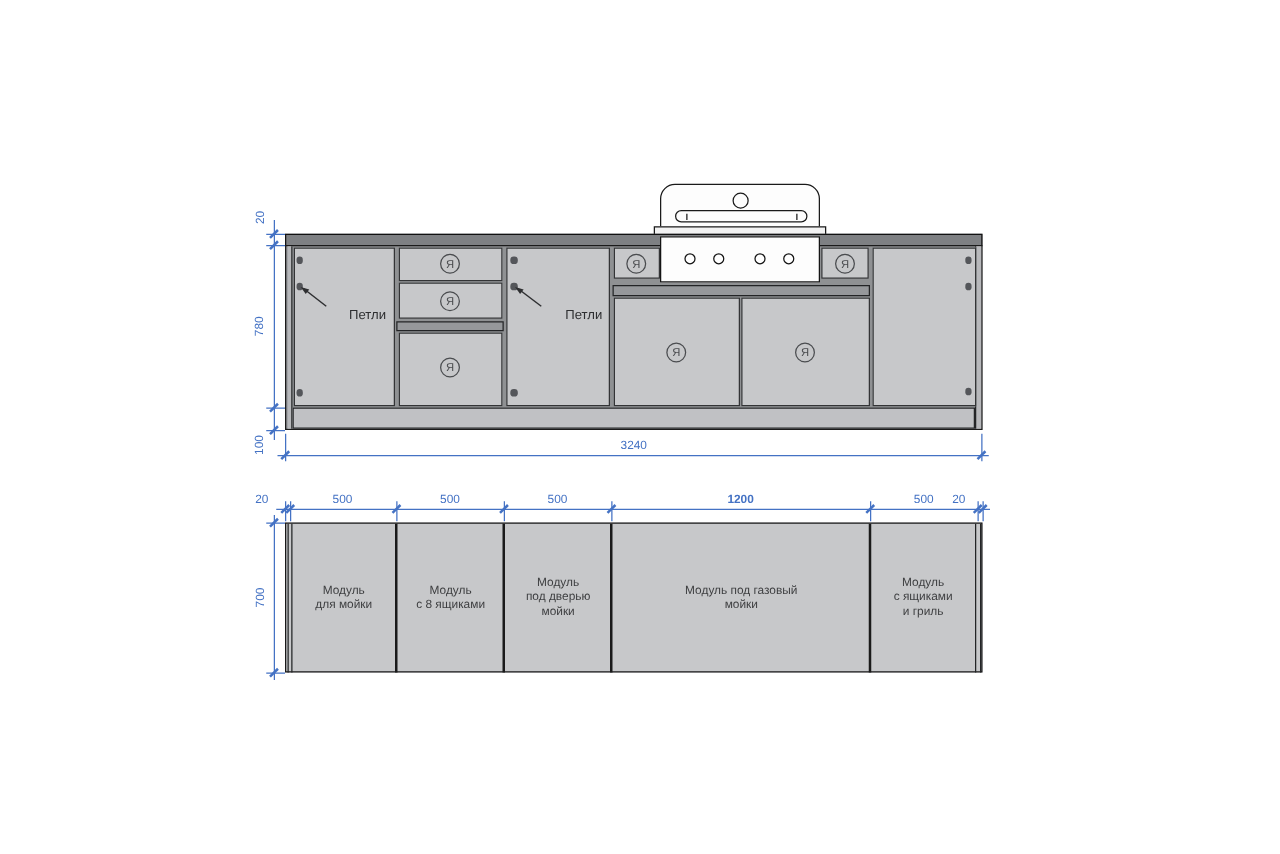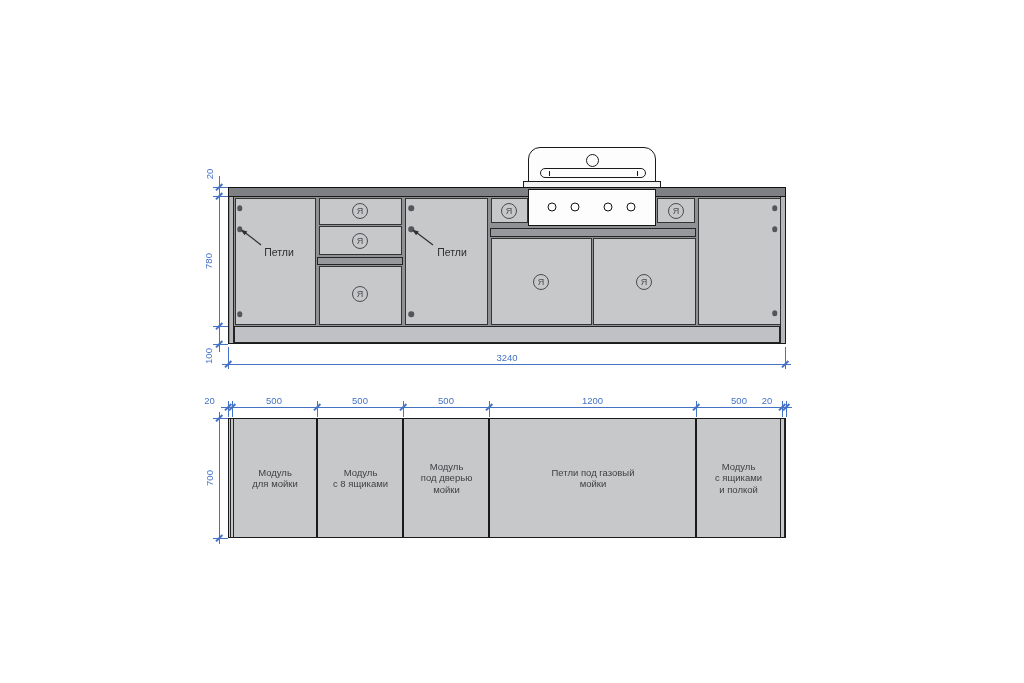--- a/index.html
+++ b/index.html
@@ -21,21 +21,21 @@
              transform:translate(-50%,-50%); }
   .dimtext.v { transform:translate(-50%,-50%) rotate(-90deg); }
   .hinge { position:absolute; width:5.5px; height:5.5px; border-radius:50%;
            background:#54565a; transform:translate(-50%,-50%); }
   .ya { position:absolute; width:16px; height:16px; border:1px solid #4a4c4f;
         border-radius:50%; color:#4a4c4f; font-size:9px; line-height:14px;
         text-align:center; transform:translate(-50%,-50%); background:transparent; }
   .knob { position:absolute; width:9px; height:9px; border:1.8px solid #141414;
           border-radius:50%; background:#fff; transform:translate(-50%,-50%); }
   .calltext { position:absolute; color:#2e2f31; font-size:10.5px; white-space:nowrap;
-              transform:translate(-50%,-50%); }
+              transform:translate(-50%,-50%);margin-left:15px; }
   .modlabel { position:absolute; display:flex; flex-direction:column; align-items:center;
               justify-content:center; text-align:center; color:#3e3f41;
               font-size:9.5px; line-height:11.5px; }
 </style>
 </head>
 <body>
 
 <div id="canvas">
 
   <div class="abs white" style="left:528px;top:147px;width:128px;height:40px;border:1.6px solid #1a1a1a;border-radius:12px 12px 0 0;"></div>
@@ -137,27 +137,27 @@
   <div class="modlabel" style="left:318px;top:418px;width:85px;height:120px;">
     <span>Модуль</span>
     <span>с 8 ящиками</span>
   </div>
   <div class="modlabel" style="left:404px;top:418px;width:85px;height:120px;">
     <span>Модуль</span>
     <span>под дверью</span>
     <span>мойки</span>
   </div>
   <div class="modlabel" style="left:490px;top:418px;width:206px;height:120px;">
-    <span>Петли под газовый</span>
+    <span>Модуль под газовый</span>
     <span>мойки</span>
   </div>
   <div class="modlabel" style="left:697px;top:418px;width:83px;height:120px;">
     <span>Модуль</span>
     <span>с ящиками</span>
-    <span>и полкой</span>
+    <span>и гриль</span>
   </div>
 
   <div class="dimh" style="left:221px;top:406.5px;width:571px;"></div>
   <div class="extl" style="left:228px;top:400.5px;width:1px;height:16px;"></div>
   <div class="extl" style="left:232px;top:400.5px;width:1px;height:16px;"></div>
   <div class="extl" style="left:317px;top:400.5px;width:1px;height:16px;"></div>
   <div class="extl" style="left:403px;top:400.5px;width:1px;height:16px;"></div>
   <div class="extl" style="left:489px;top:400.5px;width:1px;height:16px;"></div>
   <div class="extl" style="left:696px;top:400.5px;width:1px;height:16px;"></div>
   <div class="extl" style="left:782px;top:400.5px;width:1px;height:16px;"></div>
@@ -167,21 +167,21 @@
   <div class="tick" style="left:317px;top:407px;"></div>
   <div class="tick" style="left:403px;top:407px;"></div>
   <div class="tick" style="left:489px;top:407px;"></div>
   <div class="tick" style="left:696px;top:407px;"></div>
   <div class="tick" style="left:782px;top:407px;"></div>
   <div class="tick" style="left:786px;top:407px;"></div>
   <span class="dimtext" style="left:209.5px;top:399.5px;">20</span>
   <span class="dimtext" style="left:274px;top:399.5px;">500</span>
   <span class="dimtext" style="left:360px;top:399.5px;">500</span>
   <span class="dimtext" style="left:446px;top:399.5px;">500</span>
-  <span class="dimtext" style="left:592.5px;top:399.5px;">1200</span>
+  <span class="dimtext" style="left:592.5px;top:399.5px;font-weight:bold;">1200</span>
   <span class="dimtext" style="left:739px;top:399.5px;">500</span>
   <span class="dimtext" style="left:767px;top:399.5px;">20</span>
 
   <div class="extl" style="left:212.5px;top:418px;width:15px;height:1px;"></div>
   <div class="extl" style="left:212.5px;top:538px;width:15px;height:1px;"></div>
   <div class="dimv" style="left:219px;top:412px;height:132px;"></div>
   <div class="tick" style="left:219px;top:418px;"></div>
   <div class="tick" style="left:219px;top:538px;"></div>
   <span class="dimtext v" style="left:208.5px;top:478px;">700</span>
 

